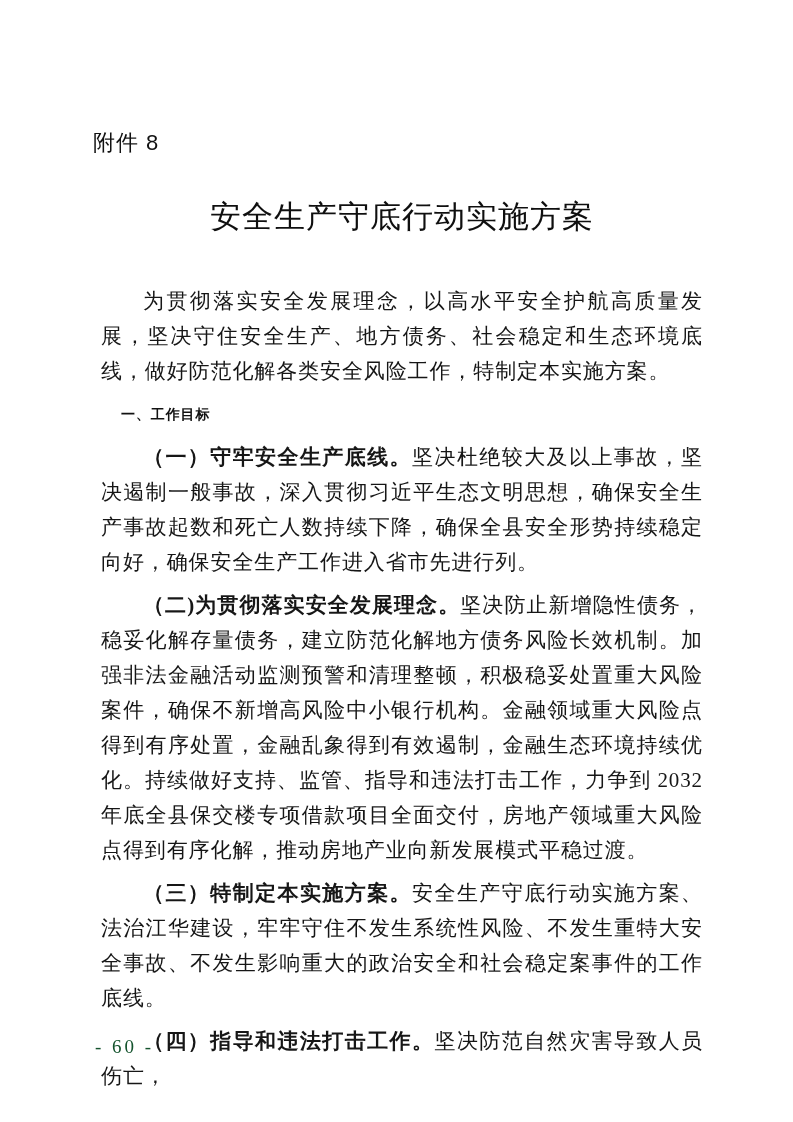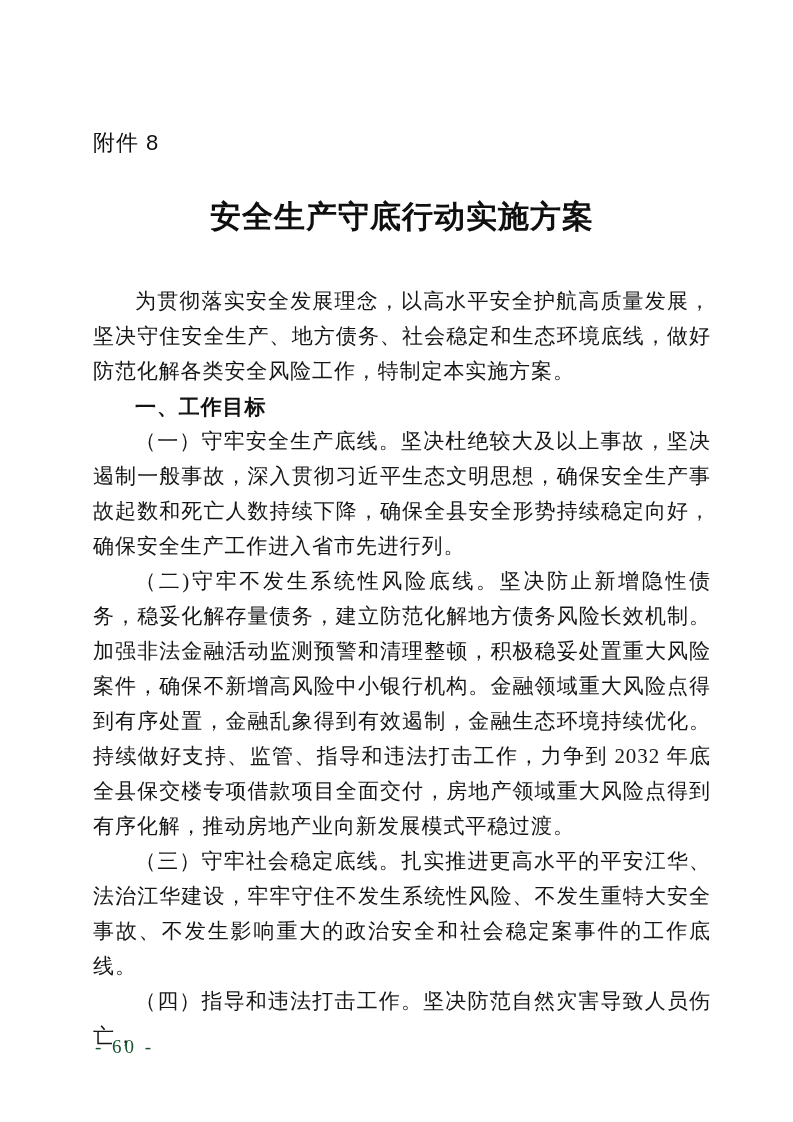--- a/index.html
+++ b/index.html
@@ -29,47 +29,47 @@
     font-size: 22px;
     font-weight: 500;
     letter-spacing: 1px;
     color: #111111;
   }
   .doc-title {
     margin-top: 38px;
     text-align: center;
     font-family: "Liberation Serif", "DejaVu Serif", serif;
     font-size: 31px;
-    font-weight: 700;
+    font-weight: 400;
     letter-spacing: 1px;
     color: #0f0f0f;
   }
   .body-text {
     margin-top: 46px;
     font-size: 21px;
     line-height: 35px;
     letter-spacing: 0.9px;
     text-align: justify;
     color: #161616;
   }
   .para {
-    margin: 0;
+    margin: 8px;
     text-indent: 2em;
   }
   .section-heading {
     margin: 0;
     text-indent: 2em;
     font-family: "Liberation Sans", "DejaVu Sans", sans-serif;
     font-weight: 700;
-    font-size: 21px;
+    font-size: 14px;
     line-height: 35px;
     color: #121212;
   }
   .lead {
-    font-weight: 400;
+    font-weight: 700;
   }
   .page-number {
     position: absolute;
     left: 95px;
     top: 1036px;
     font-size: 19px;
     letter-spacing: 3px;
     color: #14532d;
     font-family: "Liberation Serif", "DejaVu Serif", serif;
   }
@@ -85,23 +85,23 @@
     <div class="doc-title">安全生产守底行动实施方案</div>
 
     <div class="body-text">
 
       <p class="para">为贯彻落实安全发展理念，以高水平安全护航高质量发展，坚决守住安全生产、地方债务、社会稳定和生态环境底线，做好防范化解各类安全风险工作，特制定本实施方案。</p>
 
       <p class="section-heading">一、工作目标</p>
 
       <p class="para"><span class="lead">（一）守牢安全生产底线。</span><span>坚决杜绝较大及以上事故，坚决遏制一般事故，深入贯彻习近平生态文明思想，确保安全生产事故起数和死亡人数持续下降，确保全县安全形势持续稳定向好，确保安全生产工作进入省市先进行列。</span></p>
 
-      <p class="para"><span class="lead">（二)守牢不发生系统性风险底线。</span><span>坚决防止新增隐性债务，稳妥化解存量债务，建立防范化解地方债务风险长效机制。加强非法金融活动监测预警和清理整顿，积极稳妥处置重大风险案件，确保不新增高风险中小银行机构。金融领域重大风险点得到有序处置，金融乱象得到有效遏制，金融生态环境持续优化。持续做好支持、监管、指导和违法打击工作，力争到 2032 年底全县保交楼专项借款项目全面交付，房地产领域重大风险点得到有序化解，推动房地产业向新发展模式平稳过渡。</span></p>
+      <p class="para"><span class="lead">（二)为贯彻落实安全发展理念。</span><span>坚决防止新增隐性债务，稳妥化解存量债务，建立防范化解地方债务风险长效机制。加强非法金融活动监测预警和清理整顿，积极稳妥处置重大风险案件，确保不新增高风险中小银行机构。金融领域重大风险点得到有序处置，金融乱象得到有效遏制，金融生态环境持续优化。持续做好支持、监管、指导和违法打击工作，力争到 2032 年底全县保交楼专项借款项目全面交付，房地产领域重大风险点得到有序化解，推动房地产业向新发展模式平稳过渡。</span></p>
 
-      <p class="para"><span class="lead">（三）守牢社会稳定底线。</span><span>扎实推进更高水平的平安江华、法治江华建设，牢牢守住不发生系统性风险、不发生重特大安全事故、不发生影响重大的政治安全和社会稳定案事件的工作底线。</span></p>
+      <p class="para"><span class="lead">（三）特制定本实施方案。</span><span>安全生产守底行动实施方案、法治江华建设，牢牢守住不发生系统性风险、不发生重特大安全事故、不发生影响重大的政治安全和社会稳定案事件的工作底线。</span></p>
 
       <p class="para"><span class="lead">（四）指导和违法打击工作。</span><span>坚决防范自然灾害导致人员伤亡，</span></p>
 
     </div>
   </div>
 
   <div class="page-number">- 60 -</div>
 </div>
 
 </body></html>

